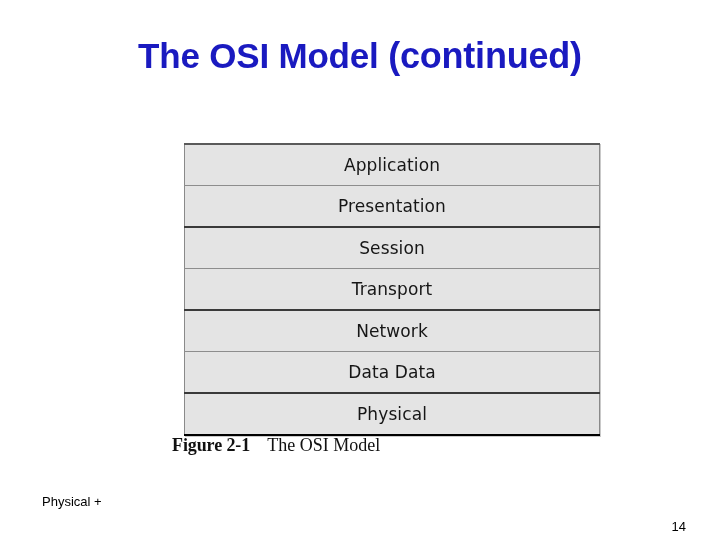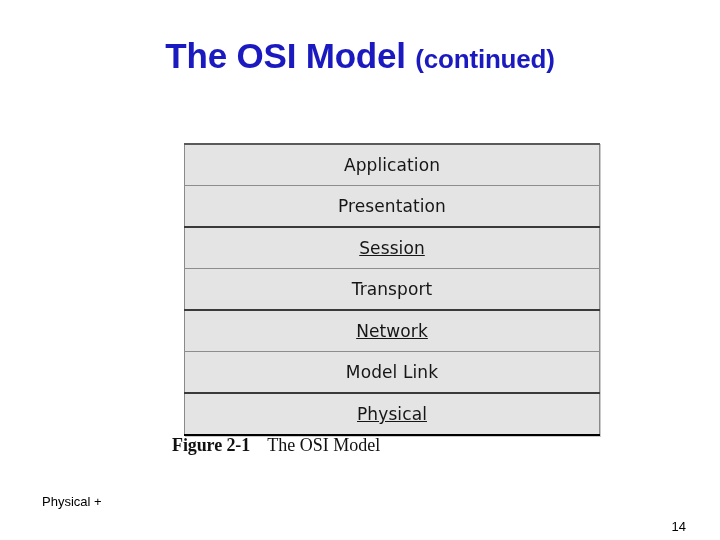--- a/index.html
+++ b/index.html
@@ -31,21 +31,21 @@
     font-family: "Liberation Sans", sans-serif;
     font-weight: bold;
     white-space: nowrap;
     line-height: 1;
   }
   .title-main {
     font-size: 35px;
     letter-spacing: -0.2px;
   }
   .title-sub {
-    font-size: 26px;
+    font-size: 36px;
     letter-spacing: -0.2px;
   }
 
   
   .figure-wrap {
     position: absolute;
     left: 172px;
     top: 143px;
     width: 479px;
     padding-left: 12px;
@@ -71,21 +71,20 @@
     font-weight: 400;
     border-top: 1px solid #8d8d8d;
     border-bottom: 1px solid #8d8d8d;
     letter-spacing: 0.1px;
   }
   .osi-row:first-child .osi-cell {
     border-top: 2px solid #5a5a5a;
   }
   .osi-row.thick-top .osi-cell {
     border-top: 2px solid #3a3a3a;
-    text-decoration: underline;
   }
   .osi-row:last-child .osi-cell {
     border-bottom: 2px solid #000000;
   }
 
   
   .figure-caption {
     position: absolute;
     left: 172px;
     top: 436px;
@@ -151,21 +150,21 @@
         <tr class="osi-row thick-top">
           <td class="osi-cell">Session</td>
         </tr>
         <tr class="osi-row">
           <td class="osi-cell">Transport</td>
         </tr>
         <tr class="osi-row thick-top">
           <td class="osi-cell">Network</td>
         </tr>
         <tr class="osi-row">
-          <td class="osi-cell">Model Link</td>
+          <td class="osi-cell">Data Data</td>
         </tr>
         <tr class="osi-row thick-top">
           <td class="osi-cell">Physical</td>
         </tr>
       </tbody>
     </table>
   </div>
 
   <div class="figure-caption">
     <span class="caption-label">Figure 2-1</span><span class="caption-spacer"></span><span class="caption-text">The OSI Model</span>

